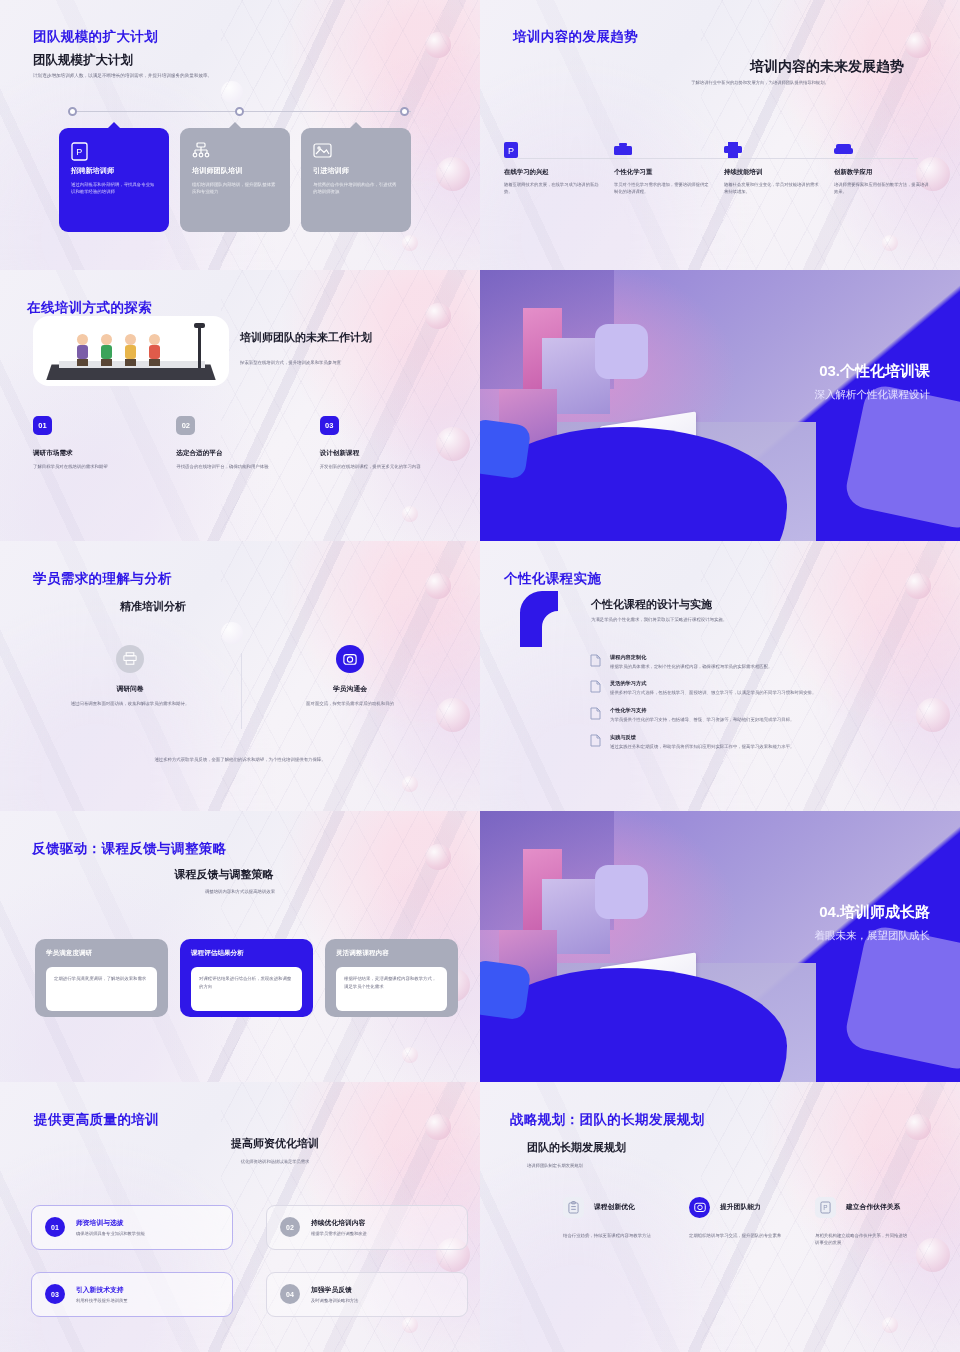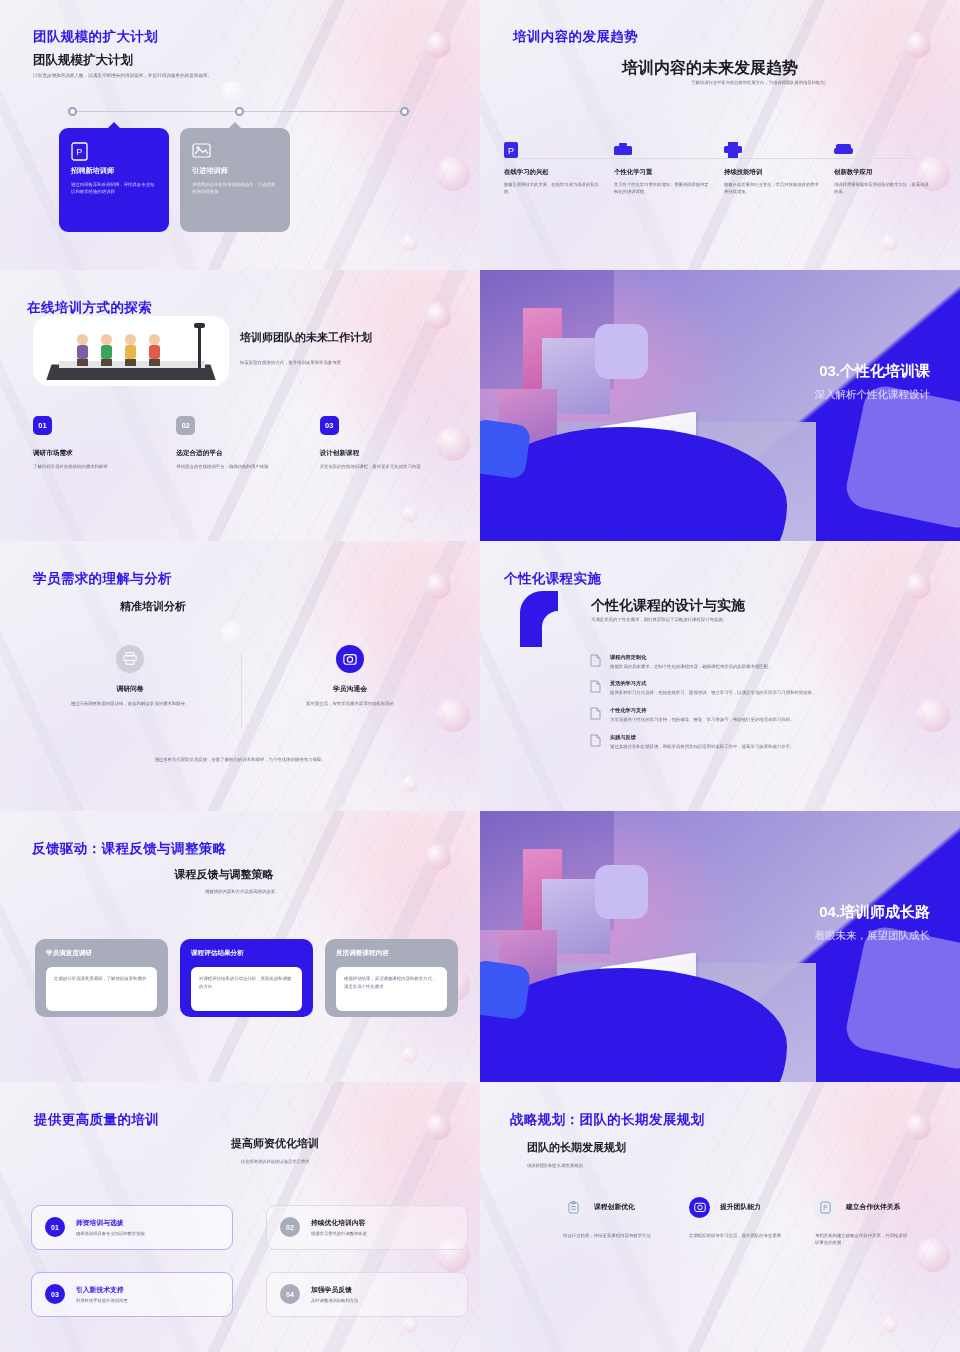--- a/index.html
+++ b/index.html
@@ -73,21 +73,21 @@
   .s1-card.off { background:#a9acbb; color:#fff; }
   .s1-card.off .cd { color:#edeef2; }
   .s1-card .arrow { position:absolute; top:-6px; left:50%; margin-left:-6px; width:0;height:0;
     border-left:6px solid transparent; border-right:6px solid transparent; }
   .s1-card.on .arrow { border-bottom:6px solid #2f17e8; }
   .s1-card.off .arrow { border-bottom:6px solid #a9acbb; }
   .ico { position:absolute; left:12px; top:14px; }
 
   
   .s2-title { left: 33px; top: 28px; }
-  .s2-h { position:absolute; left:142px; top:58px; width:300px; text-align:left; font-size:16px; }
+  .s2-h { position:absolute; left:124px; top:58px; width:300px; text-align:right; font-size:14px; }
   .s2-sub { position:absolute; left:130px; top:80px; width:300px; text-align:center; font-size:4.3px; }
   .s2-line { position:absolute; left:38px; top:158px; width:400px; height:1px; background:#dcdbe6; }
   .s2-cols { position:absolute; left:24px; top:142px; display:flex; width:440px; }
   .s2-col { width:110px; padding-right:14px; }
   .s2-col .ic { height:20px; color:#3826ec; }
   .s2-col .t { font-size:6.4px; font-weight:700; color:#1b1b2b; margin-top:6px; }
   .s2-col .d { font-size:4.3px; color:#6b6b80; line-height:1.7; margin-top:4px; }
 
   
   .s3-title { left: 27px; top: 29px; }
@@ -133,21 +133,21 @@
   .s5-cols { position:absolute; left:20px; top:104px; display:flex; width:440px; }
   .s5-col { width:220px; text-align:center; }
   .s5-circ { width:28px; height:28px; border-radius:50%; margin:0 auto; display:flex; align-items:center; justify-content:center; }
   .s5-col .t { font-size:6.8px; font-weight:700; color:#1b1b2b; margin-top:11px; }
   .s5-col .d { font-size:4.4px; color:#6b6b80; line-height:1.7; margin-top:6px; padding:0 28px; }
   .s5-foot { position:absolute; left:120px; top:216px; width:240px; text-align:center; font-size:4.4px; }
 
   
   .s6-title { left:24px; top:29px; }
   .s6-arc { position:absolute; left:38px; top:48px; width:66px; height:60px; }
-  .s6-h { position:absolute; left:111px; top:56px; font-size:14px; }
+  .s6-h { position:absolute; left:111px; top:56px; font-size:11px; }
   .s6-sub { position:absolute; left:111px; top:76px; width:270px; font-size:4.4px; }
   .s6-list { position:absolute; left:110px; top:113px; width:310px; }
   .s6-item { display:flex; gap:9px; margin-bottom:10px; }
   .s6-item .bt { font-size:5.2px; font-weight:700; color:#1b1b2b; }
   .s6-item .bd { font-size:4.4px; color:#6b6b80; line-height:1.75; margin-top:2px; }
 
   
   .s7-title { left:32px; top:29px; }
   .s7-h { position:absolute; left:104px; top:56px; width:240px; text-align:center; font-size:11px; }
   .s7-sub { position:absolute; left:120px; top:78px; width:240px; text-align:center; font-size:4.4px; }
@@ -221,20 +221,34 @@
       <div class="s1-card on">
         <div class="arrow"></div>
         <span class="ico">
           <svg width="17" height="19" viewBox="0 0 17 19" fill="none" stroke="#fff" stroke-width="1.3">
             <rect x="1" y="1" width="15" height="17" rx="2"></rect>
               <text x="5.2" y="13" fill="#fff" stroke="none" font-size="9" font-family="Liberation Sans">P</text>
           </svg>
         </span>
         <div class="ct">招聘新培训师</div>
         <div class="cd">通过内部推荐和外部招聘，寻找具备专业知识和教学经验的培训师</div>
+      </div>
+      <div class="s1-card off">
+        <div class="arrow"></div>
+        <span class="ico">
+          <svg width="18" height="18" viewBox="0 0 18 18" fill="none" stroke="#fff" stroke-width="1.2">
+            <rect x="5" y="1" width="8" height="4" rx="1"></rect>
+              <path d="M9 5v3M3 8h12M3 8v3M9 8v3M15 8v3"></path>
+            <circle cx="3" cy="13" r="1.8"></circle>
+              <circle cx="9" cy="13" r="1.8"></circle>
+              <circle cx="15" cy="13" r="1.8"></circle>
+          </svg>
+        </span>
+        <div class="ct">培训师团队培训</div>
+        <div class="cd">组织培训师团队内部培训，提升团队整体素质和专业能力</div>
       </div>
       <div class="s1-card off">
         <div class="arrow"></div>
         <span class="ico">
           <svg width="19" height="17" viewBox="0 0 19 17" fill="none" stroke="#fff" stroke-width="1.2">
             <rect x="1" y="2" width="17" height="13" rx="2"></rect>
               <path d="M3 12l4.5-5 3.5 3.5 2.5-2.5L16 12"></path>
               <circle cx="6" cy="6" r="1.1"></circle>
           </svg>
         </span>

